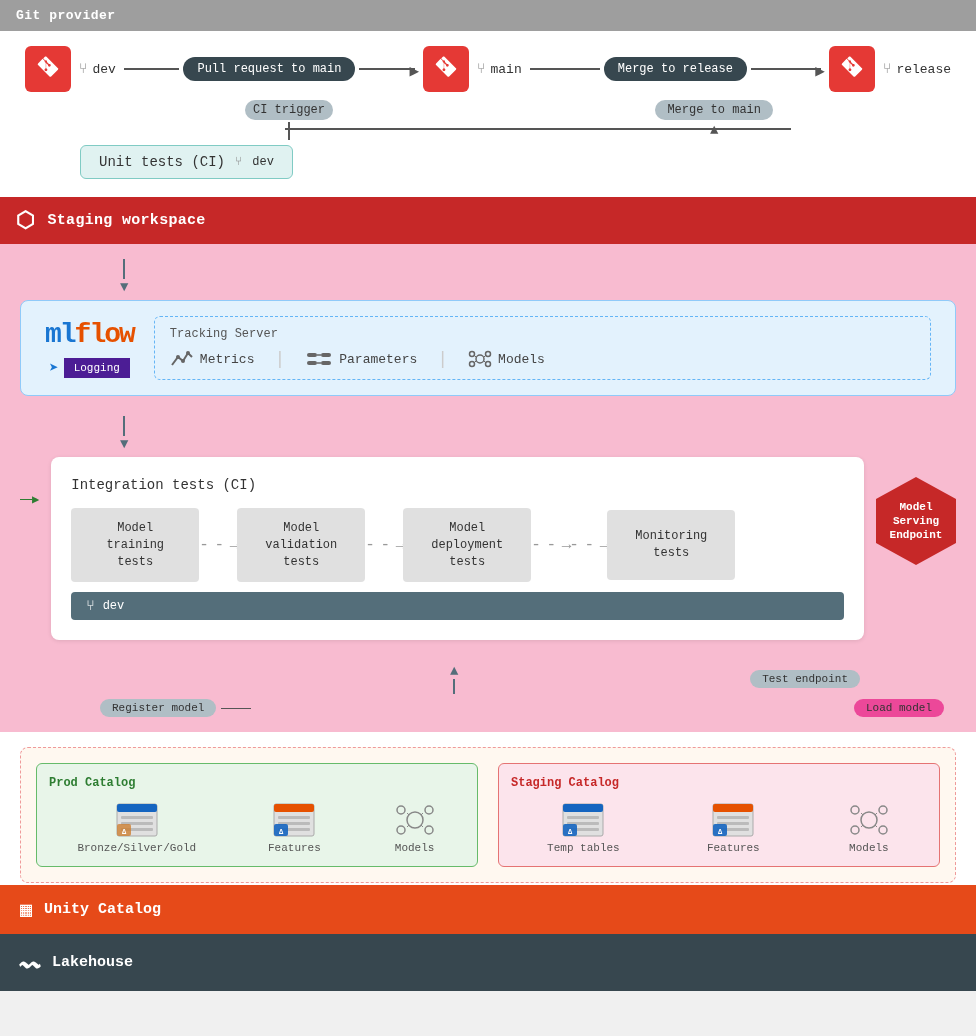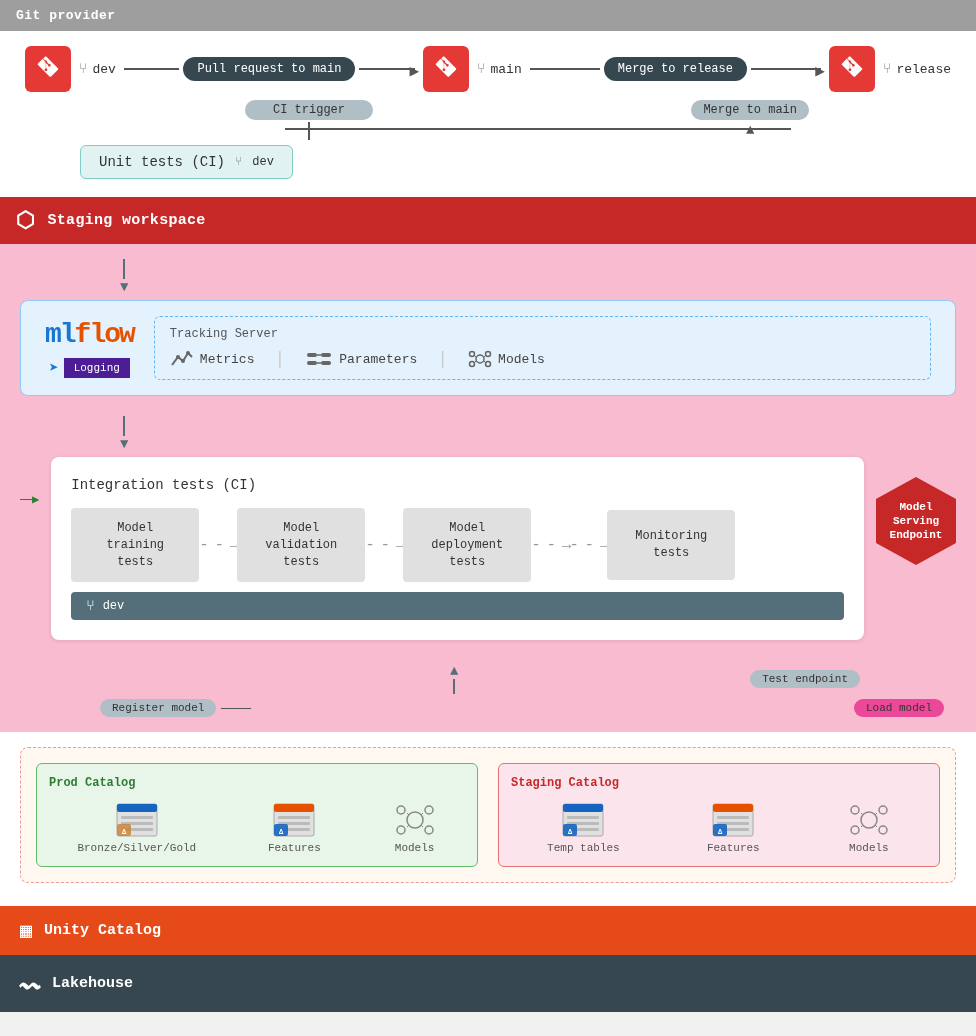--- a/index.html
+++ b/index.html
@@ -236,21 +236,21 @@
     .staging-inner {
       background: #f8bbd0;
       padding: 15px 20px;
     }
 
     .full-width-bar {
       width: 100%;
     }
 
     .unity-catalog-section {
-      padding: 15px 20px 23px 20px;
+      padding: 15px 20px 2px 20px;
       background: white;
     }
     .unity-catalog-inner {
       border: 1.5px dashed #ef9a9a;
       border-radius: 8px;
       padding: 15px;
       background: #fff8f0;
     }
 
     .prod-catalog-title { color: #2e7d32; }
@@ -316,27 +316,27 @@
       </div>
       <div class="branch-label">
         <span style="color:#888; font-size:14px;">⑂</span>
         <span>release</span>
       </div>
     </div>
 
     <div style="display:flex; align-items:center; position:relative; height:40px;">
 
       <div style="position:absolute; left:220px; top:0; display:flex; flex-direction:column; align-items:center;">
-        <div style="background:#b0bec5; color:#333; border-radius:12px; padding:3px 28px; font-size:12px;">
+        <div style="background:#b0bec5; color:#333; border-radius:12px; padding:3px 8px; font-size:12px;">
           <span>CI trigger</span>
         </div>
         <div style="width:1.5px; height:18px; background:#555; margin-top:2px;"></div>
       </div>
 
-      <div style="position:absolute; right:142px; top:0; display:flex; flex-direction:column; align-items:center;">
+      <div style="position:absolute; right:178px; top:0; display:flex; flex-direction:column; align-items:center;">
         <div style="background:#b0bec5; color:#333; border-radius:12px; padding:3px 12px; font-size:12px;">
           <span>Merge to main</span>
         </div>
 
         <div style="color:#555; font-size:14px; margin-top:2px;">▲</div>
       </div>
 
       <div style="position:absolute; left:260px; right:160px; top:28px; height:1.5px; background:#555;"></div>
     </div>
 

